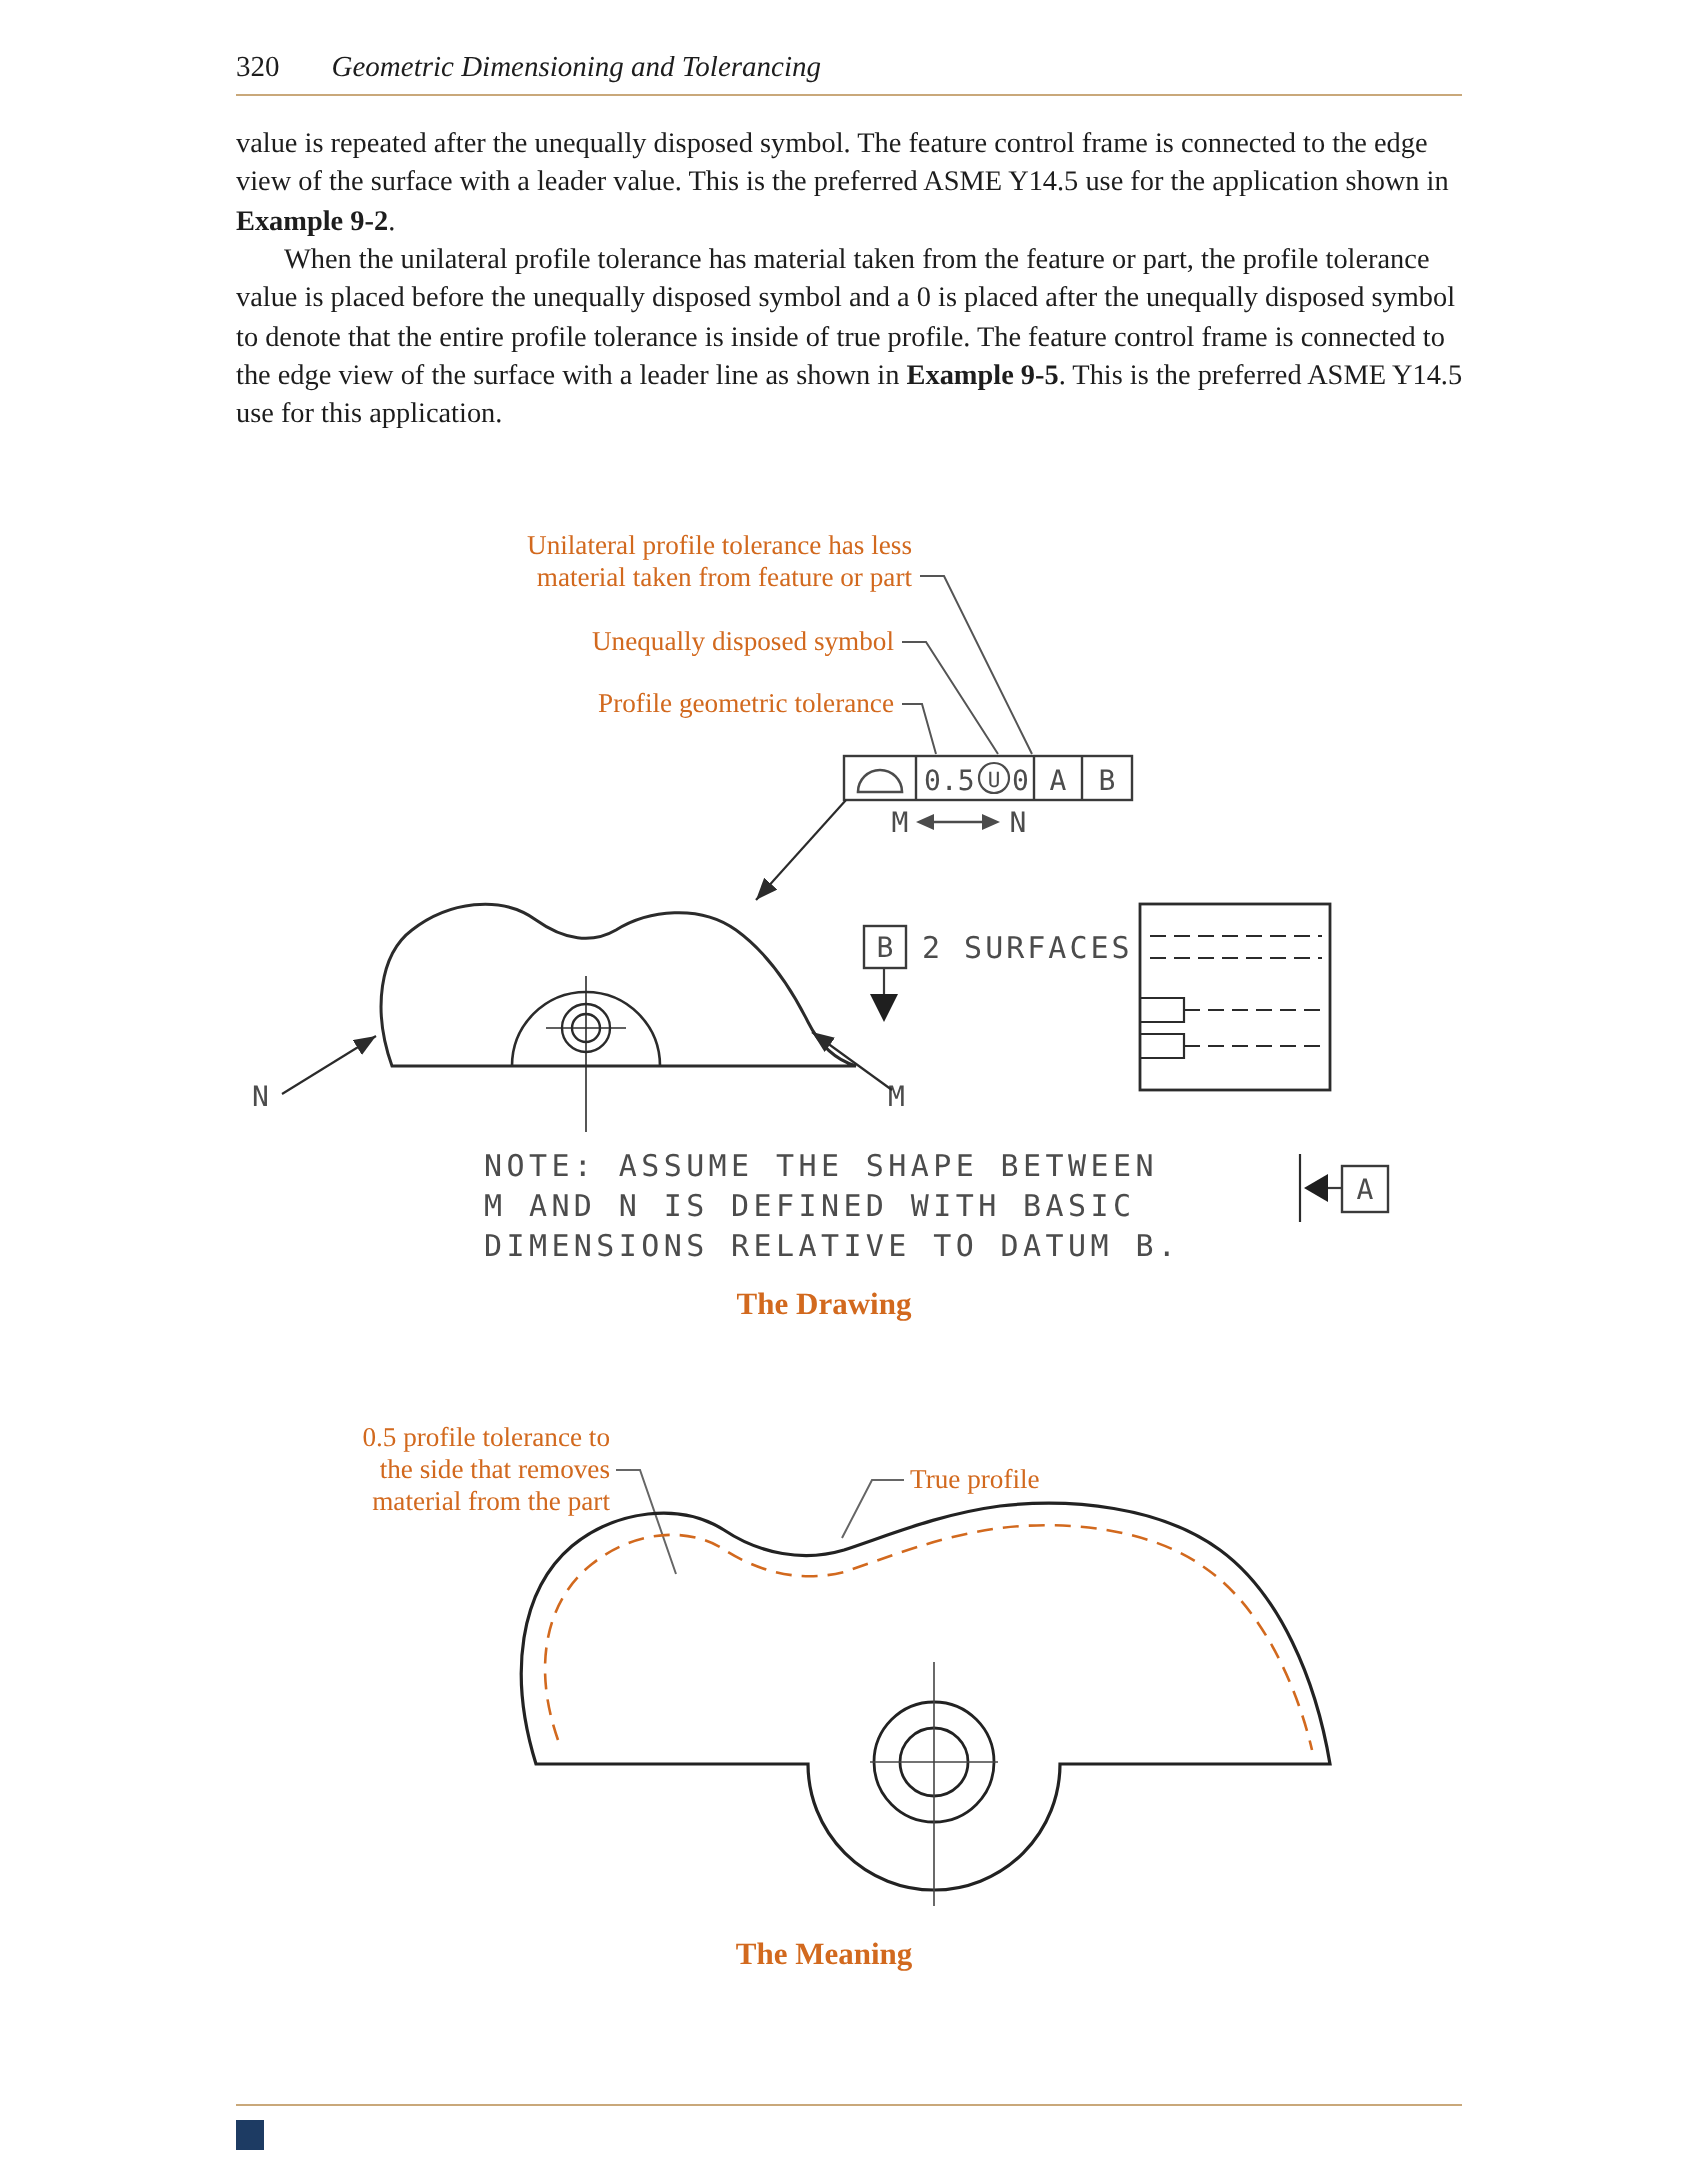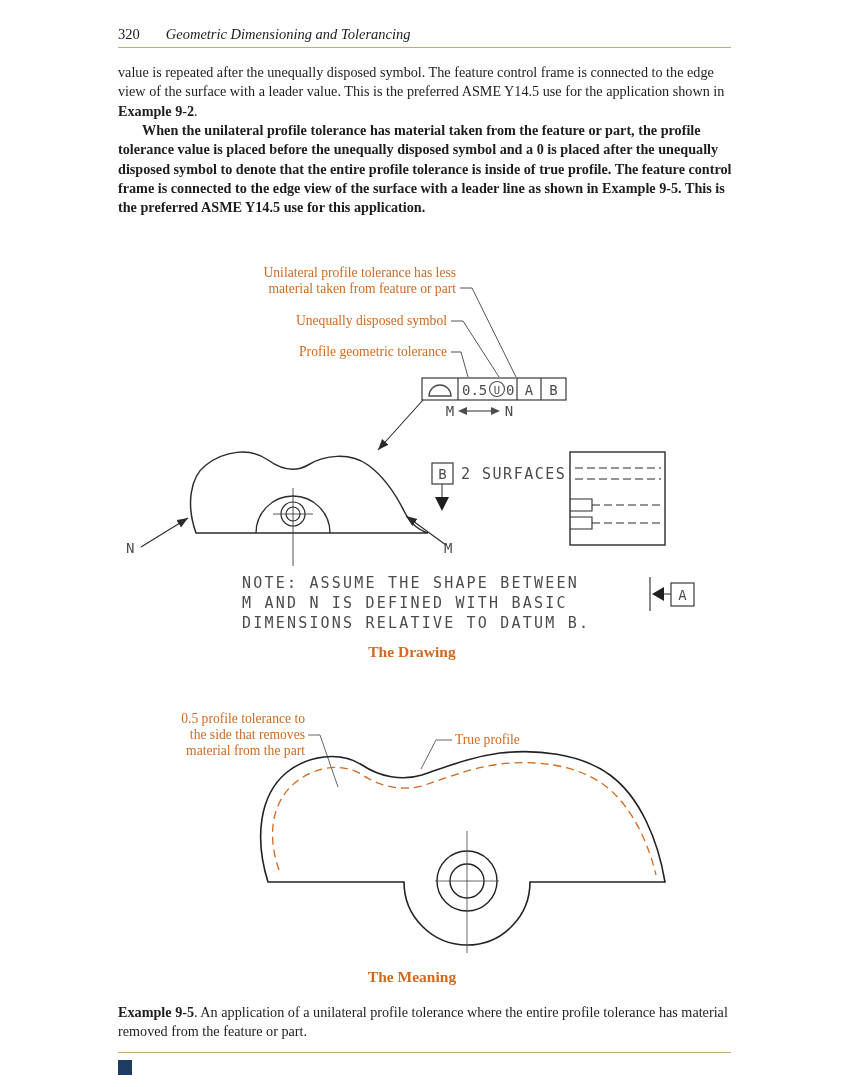--- a/index.html
+++ b/index.html
@@ -15,21 +15,21 @@
   .abs{position:absolute;}
   .running-head{
     left:118px;top:26px;width:613px;
     font-size:14.5px;
   }
   .running-head .pgnum{font-style:normal;margin-right:26px;}
   .running-head .book-title{font-style:italic;}
   .head-rule{left:118px;top:47px;width:613px;height:1px;background:#c9a87a;}
   .para{left:118px;width:616px;font-size:14.2px;line-height:19.3px;text-align:left;}
   .p1{top:63px;}
-  .p2{top:121px;text-indent:24px;font-weight:bold;}
+  .p2{top:121px;text-indent:24px;}
   .caption{left:118px;top:1003px;width:616px;font-size:14.2px;line-height:19.3px;}
   .foot-rule{left:118px;top:1052px;width:613px;height:1px;background:#c9a87a;}
   .page-tab{left:118px;top:1060px;width:14px;height:15px;background:#1d3b63;}
   svg text{user-select:none;}
   .cad{font-family:"DejaVu Sans Mono", monospace;fill:#4c4c4c;}
   .callout{font-family:"Liberation Serif", serif;fill:#d2691e;font-size:13.6px;}
   .figtitle{font-family:"Liberation Serif", serif;fill:#d2691e;font-weight:bold;font-size:15.5px;}
 </style>
 </head>
 <body>
@@ -174,18 +174,17 @@
            C 632 100, 649 140, 656 170"></path>
       <circle cx="467" cy="176" r="17" stroke="#222" stroke-width="1.4"></circle>
       <circle cx="467" cy="176" r="30" stroke="#222" stroke-width="1.4"></circle>
       <line x1="467" y1="126" x2="467" y2="248" stroke="#444" stroke-width="0.8"></line>
       <line x1="435" y1="176" x2="499" y2="176" stroke="#444" stroke-width="0.8"></line>
     </g>
 
     <text class="figtitle" x="412" y="277" text-anchor="middle">The Meaning</text>
   </svg>
 
-  <div class="abs caption"><b>Example 9-5</b><span>. An application of a unilateral profile tolerance where the entire profile tolerance has material removed from the feature or part.</span></div>
 
   <div class="abs foot-rule"></div>
   <div class="abs page-tab"></div>
 
 </div>
 
 </body></html>

